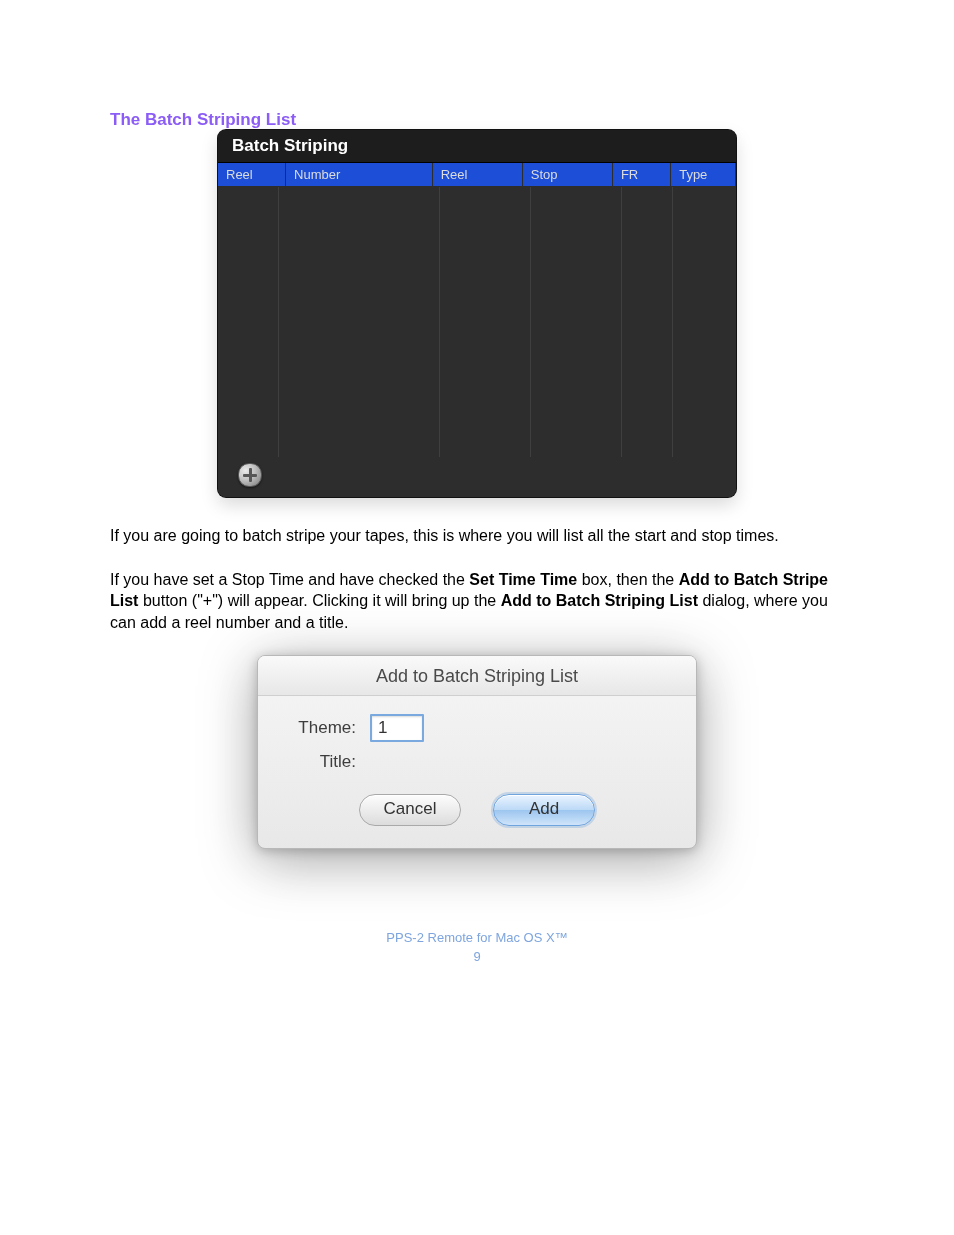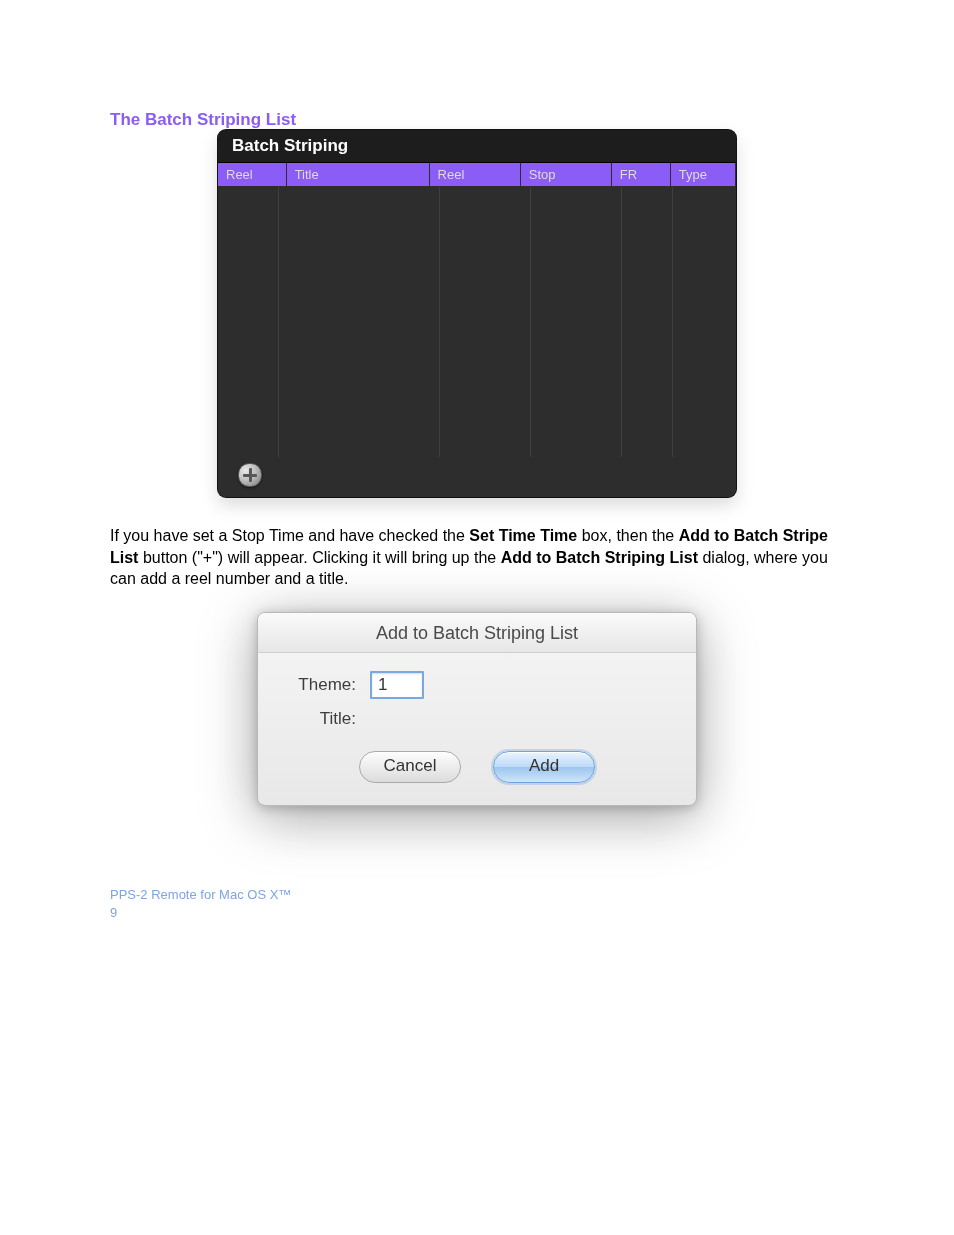--- a/index.html
+++ b/index.html
@@ -36,21 +36,21 @@
     font-weight: 700;
     font-size: 17px;
     padding: 6px 14px;
     border-bottom: 1px solid #000;
   }
   .panel-table {
     width: 100%;
     border-collapse: collapse;
   }
   .panel-table th {
-    background: #8b5cf6;
+    background: #1d4ed8;
     color: #dcdcdc;
     font-weight: 400;
     font-size: 13px;
     text-align: left;
     padding: 4px 8px;
     border-right: 1px solid #2d2d2d;
     border-bottom: 1px solid #2d2d2d;
   }
   .col-reel  { width: 60px; }
   .col-title { width: 160px; }
@@ -163,61 +163,62 @@
     background: linear-gradient(#fdfdfd, #dcdcdc);
     box-shadow: inset 0 1px 0 #fff;
   }
   .osx-btn.default {
     border: 1px solid #6fa4dd;
     background: linear-gradient(#eaf4ff, #bcd9f7 50%, #9dc6ef 51%, #cfe4fa);
     box-shadow: inset 0 1px 0 #fff, 0 0 0 2px rgba(120,170,224,.35);
   }
 
   .page-footer {
-    text-align: left;
+    text-align: center;
     color: #7ea5de;
     font-size: 13px;
     margin-top: 80px;
     line-height: 1.4;
   }
 </style>
 </head>
 <body>
 
 <div class="page">
 
   <div class="section-heading">The Batch Striping List</div>
 
   <div class="panel-wrap">
     <div class="panel-title">Batch Striping</div>
     <table class="panel-table">
       <thead>
         <tr>
           <th class="col-reel">Reel</th>
-          <th class="col-title">Title</th>
+          <th class="col-title">Number</th>
           <th class="col-start">Reel</th>
           <th class="col-stop">Stop</th>
           <th class="col-fr">FR</th>
           <th class="col-type">Type</th>
         </tr>
       </thead>
     </table>
     <div class="panel-body">
       <div class="col" style="width:60px"></div>
       <div class="col" style="width:160px"></div>
       <div class="col" style="width:90px"></div>
       <div class="col" style="width:90px"></div>
       <div class="col" style="width:50px"></div>
       <div class="col" style="flex:1;border-right:none"></div>
     </div>
     <div class="panel-footer">
       <div class="add-btn"></div>
     </div>
   </div>
 
+  <p class="body-text">If you are going to batch stripe your tapes, this is where you will list all the start and stop times.</p>
 
   <p class="body-text">
     <span>If you have set a Stop Time and have checked the </span><b>Set Time Time</b><span> box, then the </span><b>Add to Batch Stripe List</b><span> button ("+") will appear. Clicking it will bring up the </span><b>Add to Batch Striping List</b><span> dialog, where you can add a reel number and a title.</span>
   </p>
 
 
   <div class="dialog-outer">
     <div class="dialog">
       <div class="dialog-title">Add to Batch Striping List</div>
       <div class="dialog-body">

